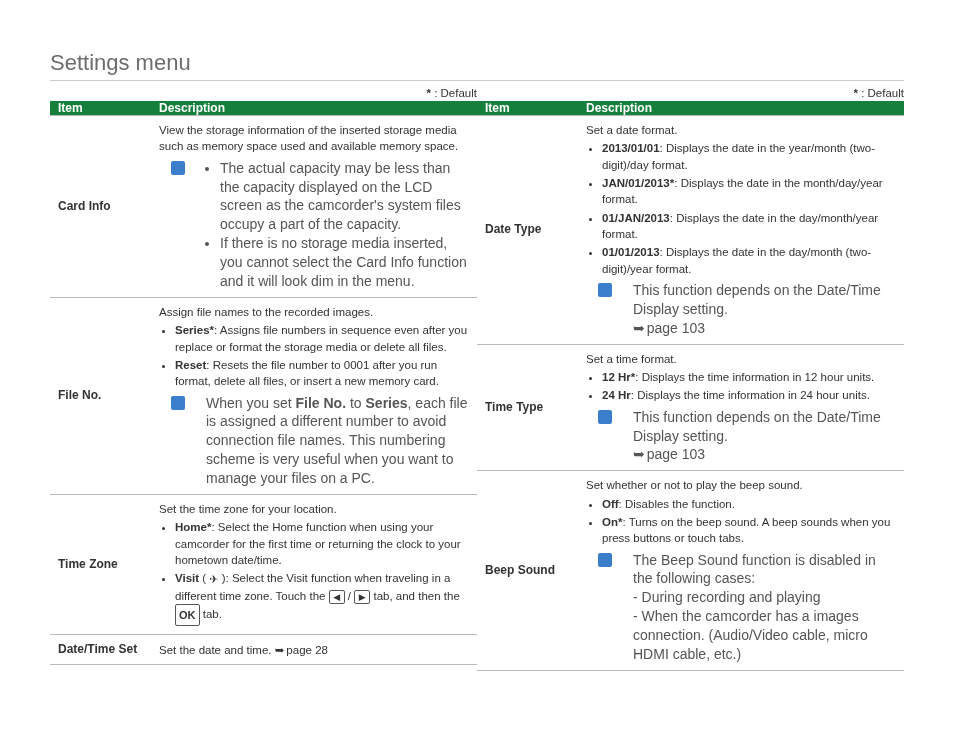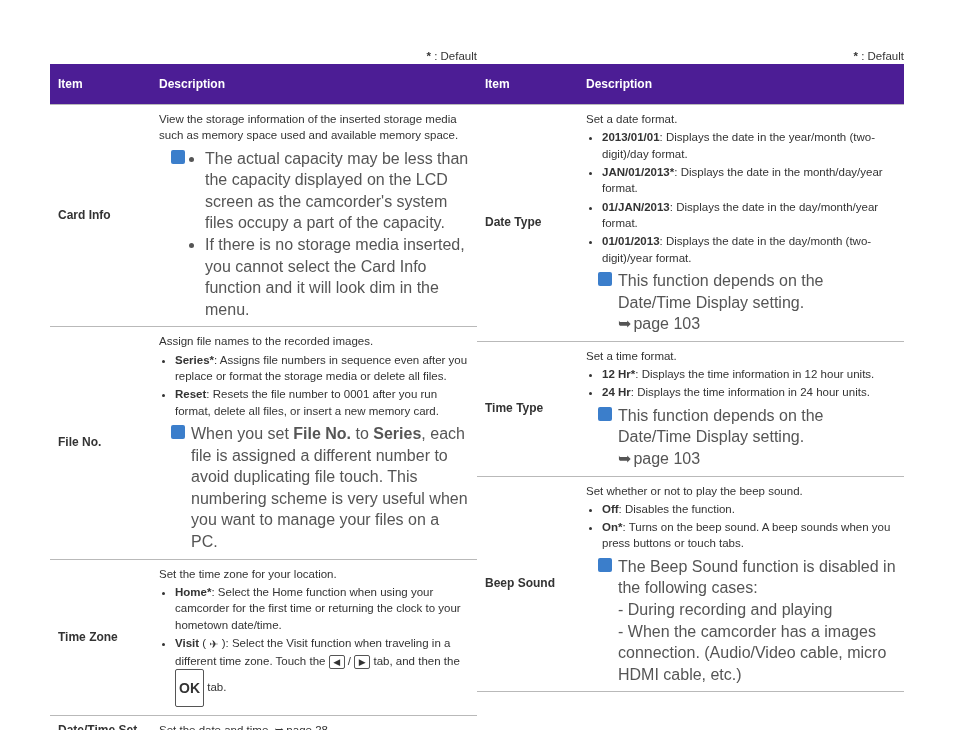--- a/index.html
+++ b/index.html
@@ -44,25 +44,25 @@
     color: #333;
     margin-bottom: 2px;
   }
   .default-note b { font-weight: bold; }
   table.settings {
     width: 100%;
     border-collapse: collapse;
     table-layout: fixed;
   }
   table.settings th {
-    background: #4c1d95;
+    background: #15803d;
     color: #fff;
     font-weight: bold;
     text-align: left;
-    padding: 13px 8px;
+    padding: 0 8px;
     font-size: 12px;
     border-bottom: 1px solid #b9b9b9;
   }
   table.settings th:first-child { width: 85px; }
   table.settings td {
     border-bottom: 1px solid #b9b9b9;
     padding: 6px 8px 6px 8px;
     vertical-align: middle;
     font-size: 11.5px;
     line-height: 1.42;
@@ -90,38 +90,39 @@
     border-radius: 2px;
     color: #fff;
     font-size: 10px;
     font-weight: bold;
     text-align: center;
     line-height: 14px;
     margin-top: 2px;
   }
   .notebody {
     flex: 1;
-    font-size: 16px;
+    font-size: 14px;
     color: #555;
     line-height: 1.35;
+    margin-left: 15px;
   }
   .notebody ul { margin: 0; padding-left: 14px; }
   .footer {
     text-align: center;
     font-size: 11px;
     color: #888;
     margin-top: 4px;
   }
   .footer .pg { color: #5a9fd4; font-size: 13px; margin-left: 4px; }
   .ok-btn {
     display: inline-block;
     border: 1px solid #555;
     border-radius: 2px;
-    padding: 12px 3px;
-    font-size: 14px;
+    padding: 4px 3px;
+    font-size: 11px;
     font-weight: bold;
     line-height: 12px;
     vertical-align: middle;
     background: #fff;
   }
   .arrow-btn {
     display: inline-block;
     border: 1px solid #555;
     border-radius: 2px;
     width: 14px;
@@ -135,20 +136,21 @@
   .airplane {
     font-size: 11px;
     vertical-align: -1px;
   }
   .link-arrow::before { content: "\27A5"; margin-right: 2px; }
 </style>
 </head>
 <body>
 
 <div class="page">
+  <h1 class="title">Settings menu</h1>
 
   <div class="columns">
 
     <div class="col">
       <div class="default-note"><b>*</b> : Default</div>
       <table class="settings">
         <tbody>
             <tr>
           <th>Item</th>
           <th>Description</th>
@@ -174,21 +176,21 @@
           <td>File No.</td>
           <td>
             <span>Assign file names to the recorded images.</span>
             <ul class="bullets">
               <li><b>Series*</b><span>: Assigns file numbers in sequence even after you replace or format the storage media or delete all files.</span></li>
               <li><b>Reset</b><span>: Resets the file number to 0001 after you run format, delete all files, or insert a new memory card.</span></li>
             </ul>
             <div class="notebox">
               <div class="noteicon">&nbsp;</div>
               <div class="notebody">
-                <span>When you set </span><b>File No.</b><span> to </span><b>Series</b><span>, each file is assigned a different number to avoid duplicating file touch. This numbering scheme is very useful when you want to manage your files on a PC.</span>
+                <span>When you set </span><b>File No.</b><span> to </span><b>Series</b><span>, each file is assigned a different number to avoid connection file names. This numbering scheme is very useful when you want to manage your files on a PC.</span>
               </div>
             </div>
           </td>
         </tr>
 
         <tr>
           <td>Time Zone</td>
           <td>
             <span>Set the time zone for your location.</span>
             <ul class="bullets">

